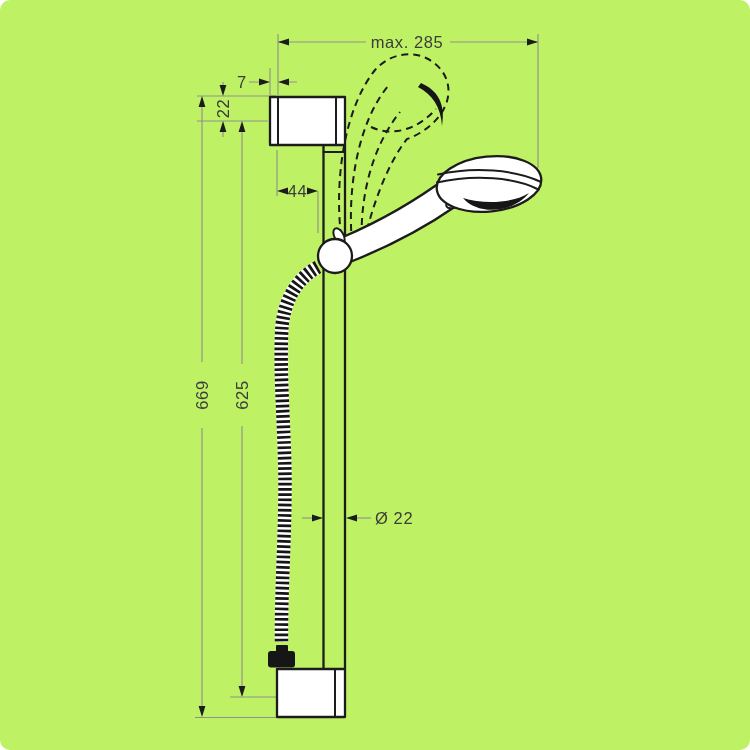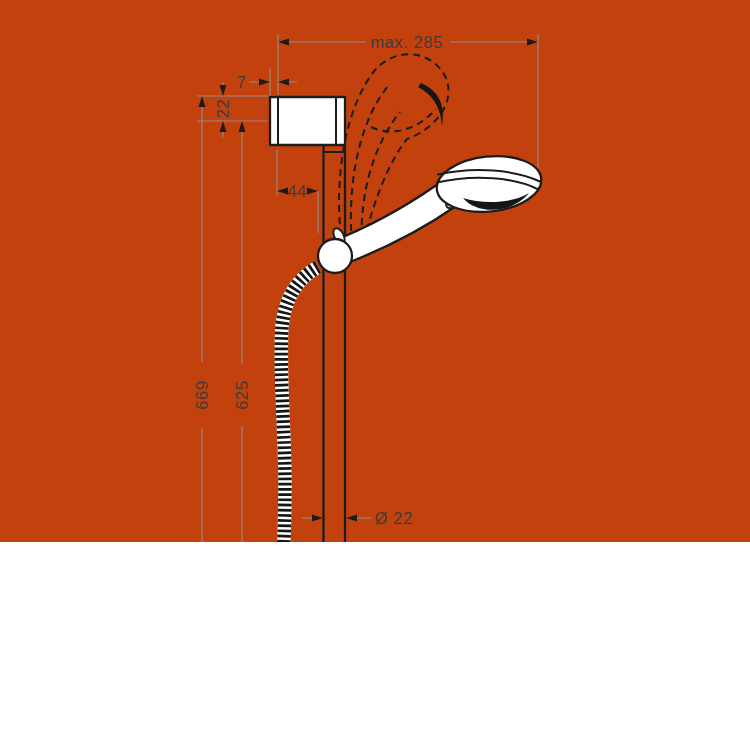--- a/index.html
+++ b/index.html
@@ -1,16 +1,16 @@
 <!DOCTYPE html>
 <html><head>
 <meta charset="utf-8">
 <style>
   html,body{margin:0;padding:0;background:#ffffff;}
-  .stage{width:750px;height:542px;background:#c2410c;overflow:hidden;}
+  .stage{width:750px;height:750px;background:#bef264;overflow:hidden;border-radius:10px;}
   svg{display:block;}
   .outline{fill:none;stroke:#1c1c1c;stroke-width:2.3;stroke-linecap:round;stroke-linejoin:round;}
   .outline-thin{fill:none;stroke:#1c1c1c;stroke-width:2;stroke-linecap:round;}
   .whitefill{fill:#ffffff;}
   .ghost{fill:none;stroke:#1c1c1c;stroke-width:2;stroke-dasharray:7 5;stroke-linecap:butt;}
   .solidblack{fill:#161616;stroke:none;}
   .dimline{fill:none;stroke:#8f8f8f;stroke-width:1.1;}
   .arrow{fill:#1c1c1c;stroke:none;}
   .dim-text{font-family:"Liberation Sans",sans-serif;font-size:16.5px;fill:#3c3c3c;letter-spacing:0.6px;}
   .hose-under{fill:none;stroke:#ffffff;stroke-width:13.5;stroke-linecap:butt;}

